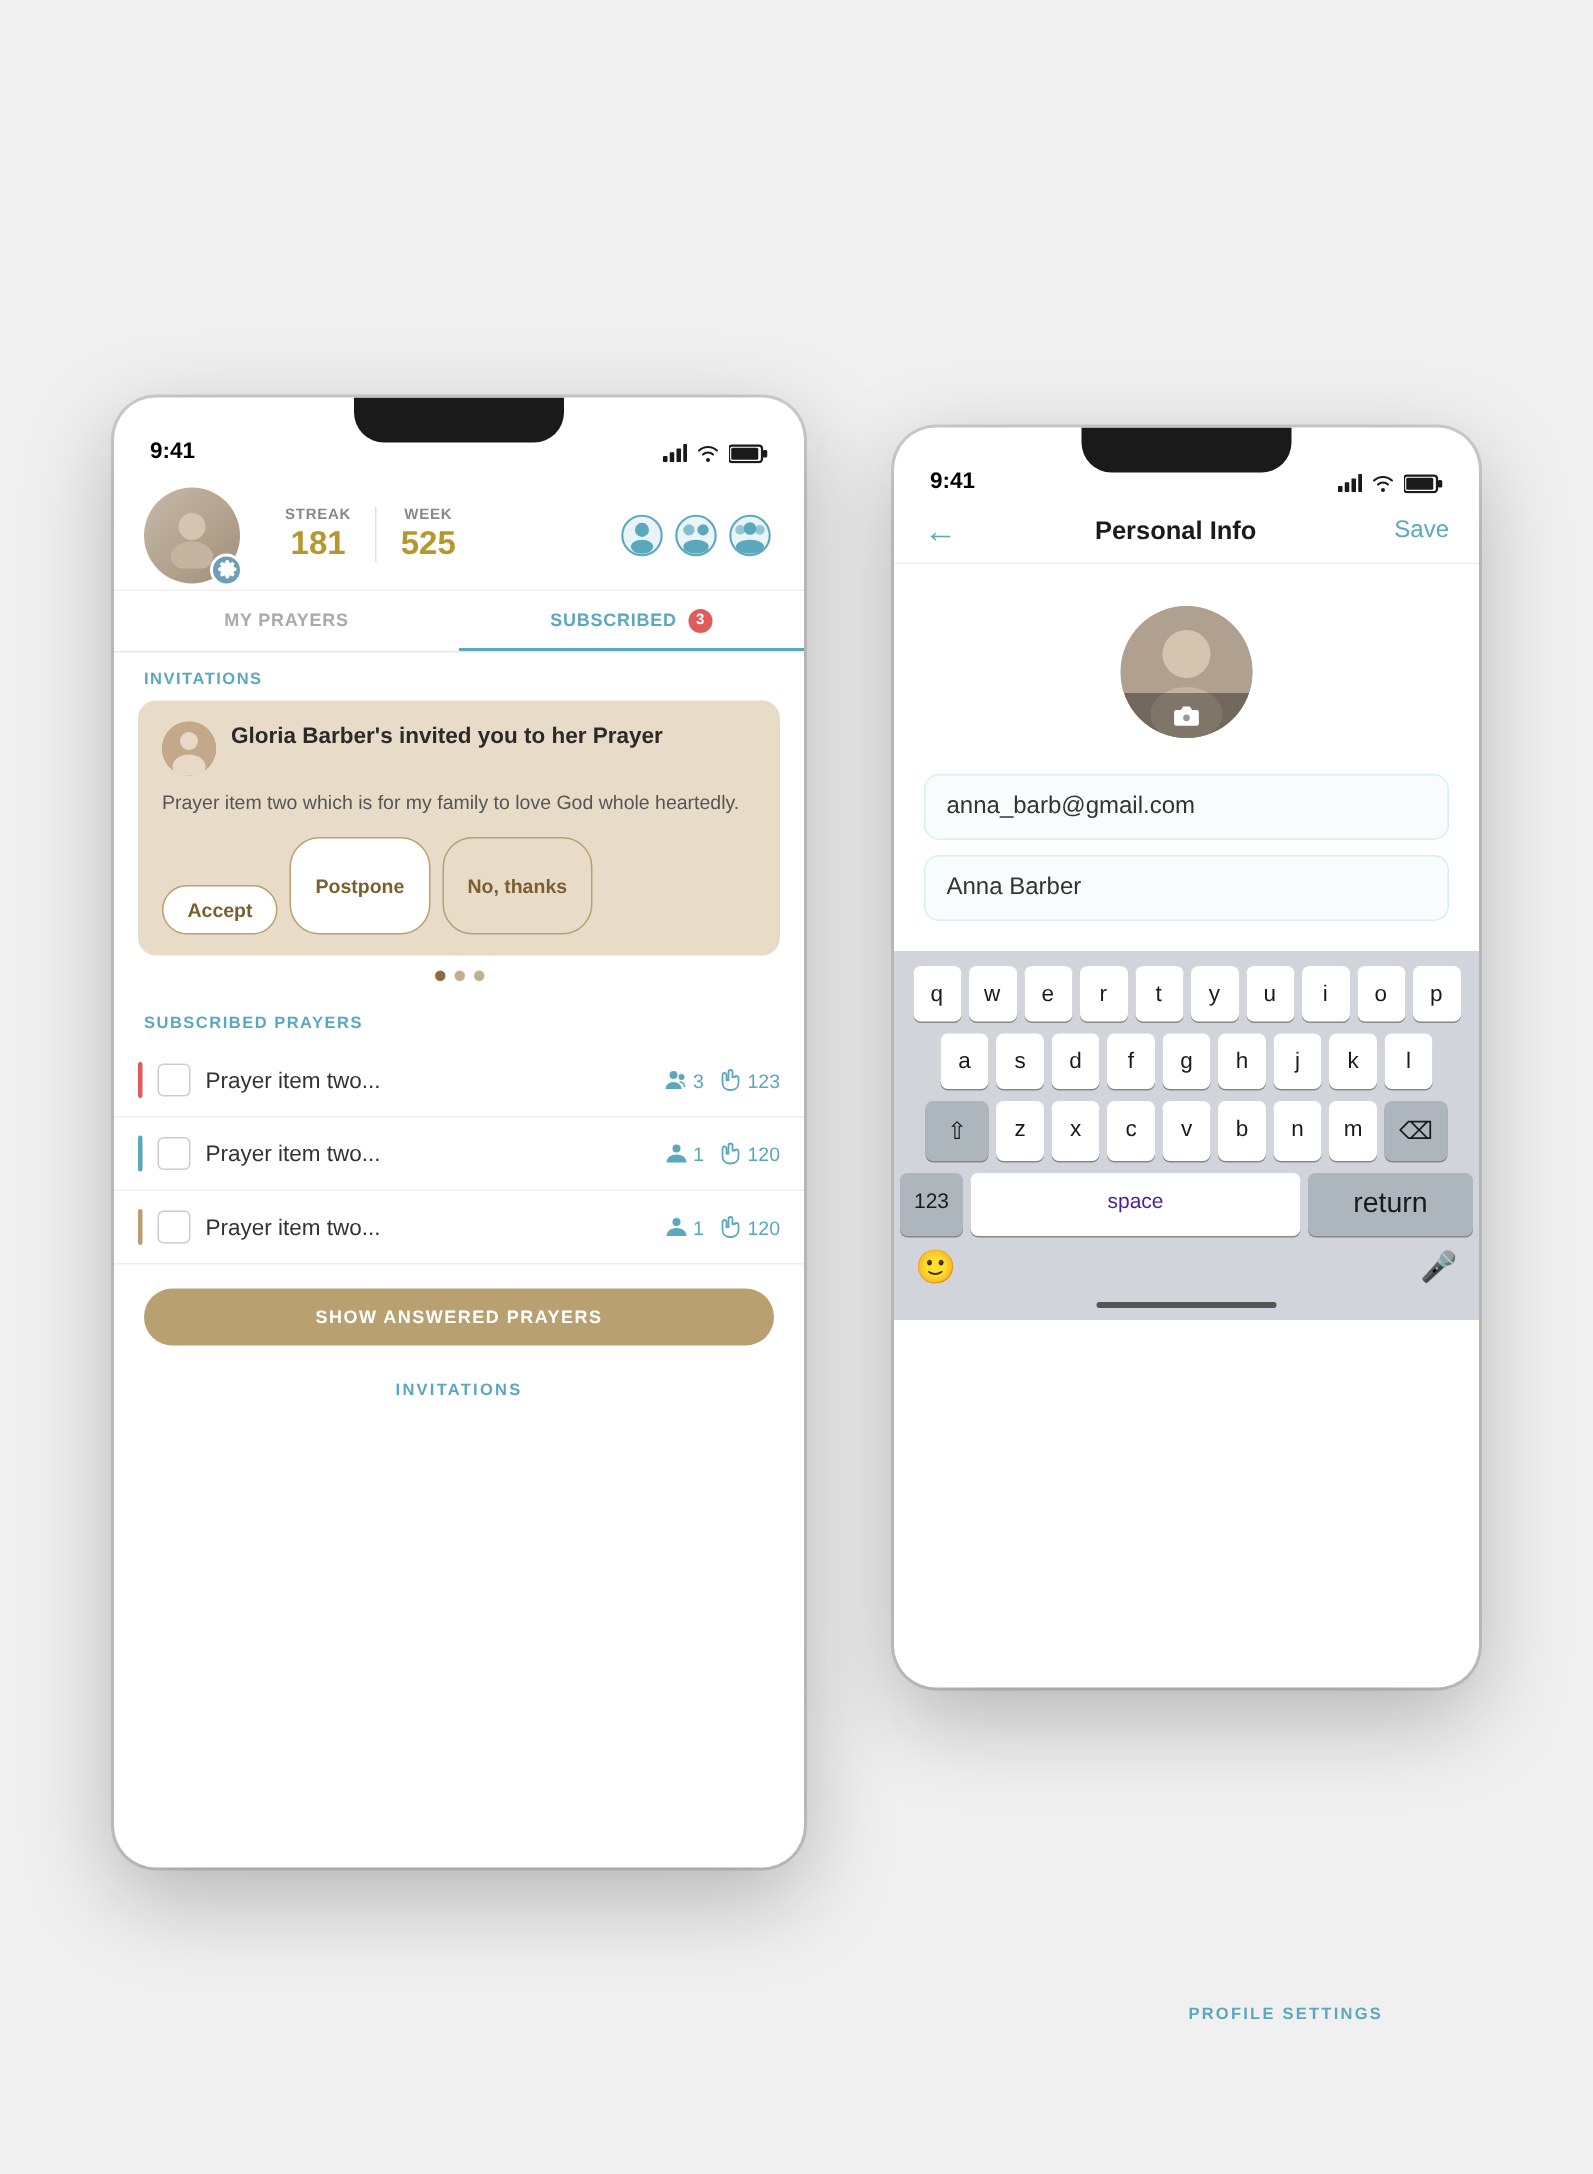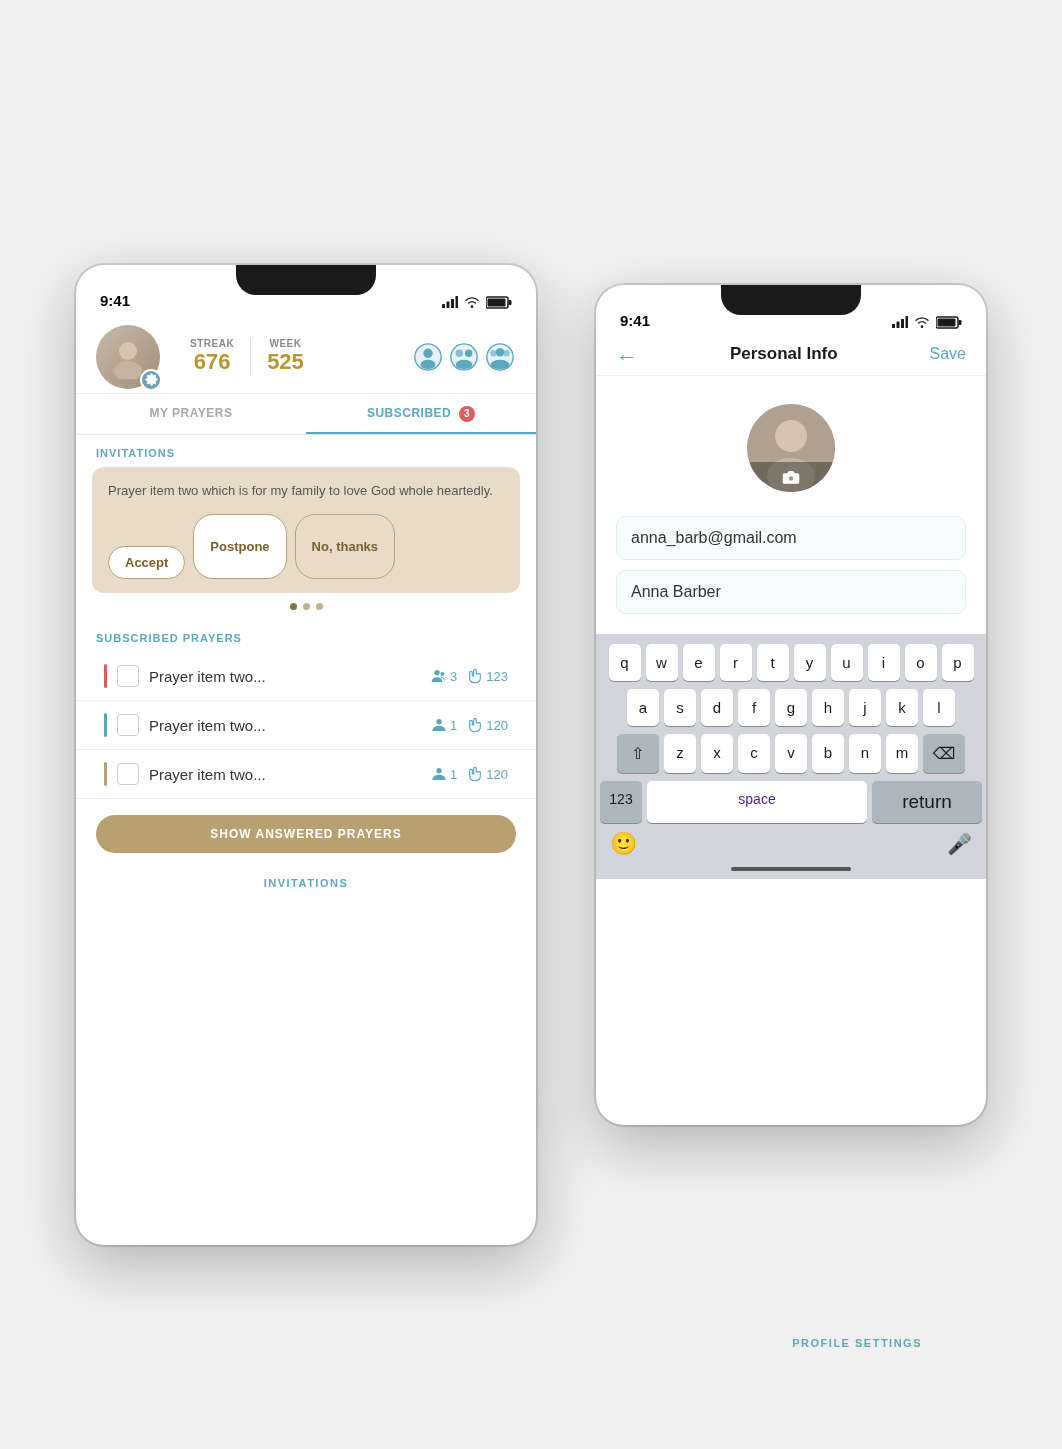--- a/index.html
+++ b/index.html
@@ -241,21 +241,21 @@
       height: 7px;
       border-radius: 50%;
       background: #c0b090;
     }
     .dot.active { background: #8a6e3e; }
 
     
     .prayer-item {
       display: flex;
       align-items: center;
-      padding: 12px 28px;
+      padding: 12px 16px;
       border-bottom: 1px solid #eee;
       gap: 10px;
     }
     .prayer-line {
       width: 3px;
       height: 24px;
       border-radius: 2px;
       flex-shrink: 0;
     }
     .prayer-check {
@@ -503,21 +503,21 @@
       <div class="gear-badge">
         <svg width="13" height="13" viewBox="0 0 24 24" fill="white">
           <path d="M12 15a3 3 0 100-6 3 3 0 000 6z"></path>
           <path d="M19.4 15a1.65 1.65 0 00.33 1.82l.06.06a2 2 0 010 2.83 2 2 0 01-2.83 0l-.06-.06a1.65 1.65 0 00-1.82-.33 1.65 1.65 0 00-1 1.51V21a2 2 0 01-4 0v-.09A1.65 1.65 0 009 19.4a1.65 1.65 0 00-1.82.33l-.06.06a2 2 0 01-2.83-2.83l.06-.06A1.65 1.65 0 004.68 15a1.65 1.65 0 00-1.51-1H3a2 2 0 010-4h.09A1.65 1.65 0 004.6 9a1.65 1.65 0 00-.33-1.82l-.06-.06a2 2 0 012.83-2.83l.06.06A1.65 1.65 0 009 4.68a1.65 1.65 0 001-1.51V3a2 2 0 014 0v.09a1.65 1.65 0 001 1.51 1.65 1.65 0 001.82-.33l.06-.06a2 2 0 012.83 2.83l-.06.06A1.65 1.65 0 0019.4 9a1.65 1.65 0 001.51 1H21a2 2 0 010 4h-.09a1.65 1.65 0 00-1.51 1z" stroke="white" stroke-width="1" fill="white"></path>
         </svg>
       </div>
     </div>
     <div class="stats">
       <div class="stat-item">
         <div class="stat-label">STREAK</div>
-        <div class="stat-value">676</div>
+        <div class="stat-value">181</div>
       </div>
       <div class="stat-item">
         <div class="stat-label">WEEK</div>
         <div class="stat-value">525</div>
       </div>
     </div>
     <div class="badges-wrap">
 
       <div class="badge-icon">
         <svg viewBox="0 0 32 32" width="30" height="30">
@@ -554,20 +554,30 @@
     </div>
     <div class="tab active">
       <span>SUBSCRIBED</span>
       <span class="tab-badge">3</span>
     </div>
   </div>
 
   <div class="section-label">INVITATIONS</div>
 
   <div class="invitation-card">
+    <div class="inv-header">
+      <div class="inv-avatar">
+        <svg viewBox="0 0 36 36" width="36" height="36">
+          <circle cx="18" cy="18" r="18" fill="#c4a88a"></circle>
+          <circle cx="18" cy="13" r="6" fill="#e8d8c8"></circle>
+          <ellipse cx="18" cy="30" rx="11" ry="8" fill="#e8d8c8"></ellipse>
+        </svg>
+      </div>
+      <div class="inv-title">Gloria Barber's invited you to her Prayer</div>
+    </div>
     <div class="inv-body">Prayer item two which is for my family to love God whole heartedly.</div>
     <div class="inv-buttons">
       <button class="inv-btn accept">Accept</button>
       <button class="inv-btn postpone">Postpone</button>
       <button class="inv-btn">No, thanks</button>
     </div>
   </div>
 
   <div class="dots">
     <div class="dot active"></div>

